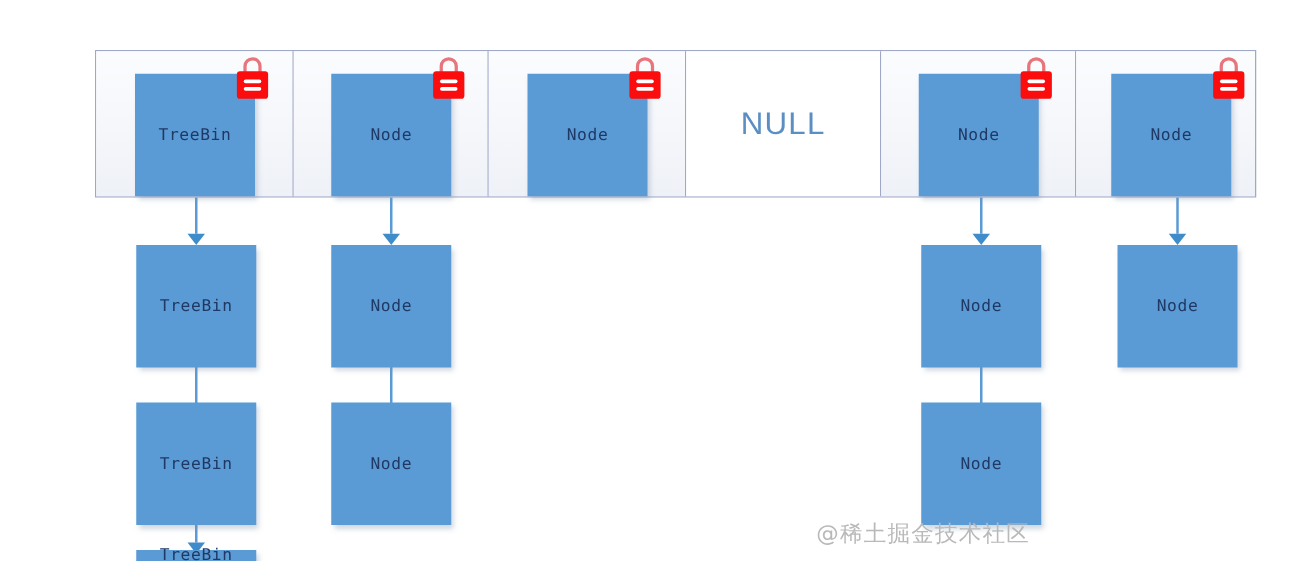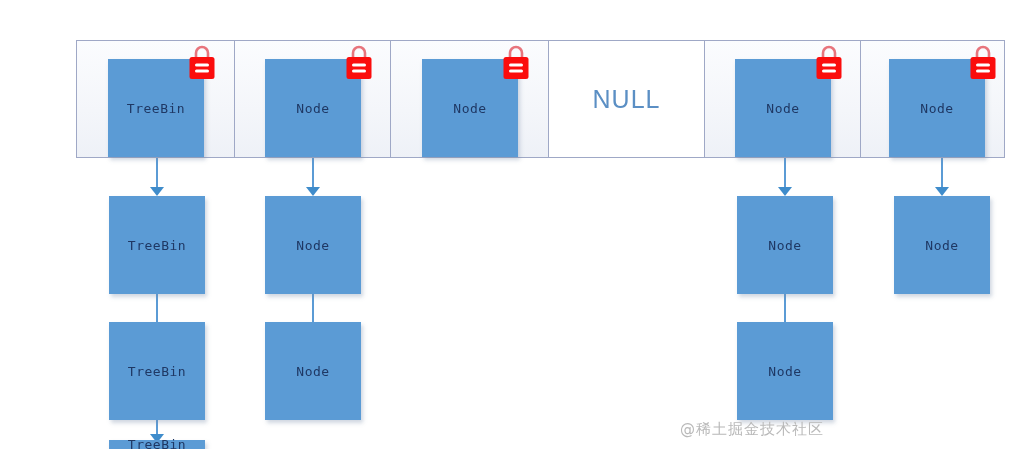--- a/index.html
+++ b/index.html
@@ -85,21 +85,21 @@
     position:absolute;
     width:30px;height:42px;
     pointer-events:none;
   }
 
   
   #watermark{
     position:absolute;
     right:14px;bottom:10px;
     font-family:"DejaVu Sans","Liberation Sans",sans-serif;
-    font-size:15px;
+    font-size:18px;
     color:#b9b9b9;
     white-space:nowrap;
     letter-spacing:1px;
   }
 </style>
 </head>
 <body>
 
 <div id="stage">
 

